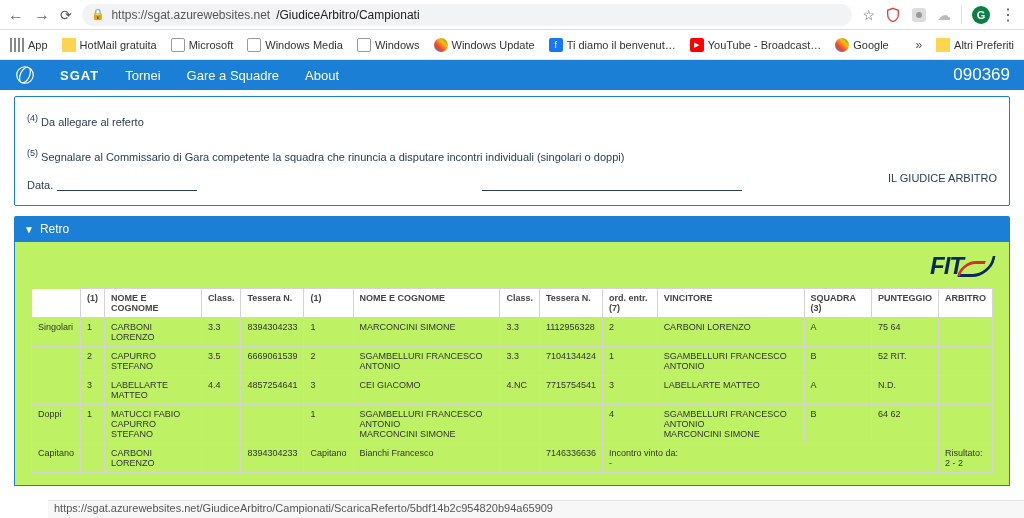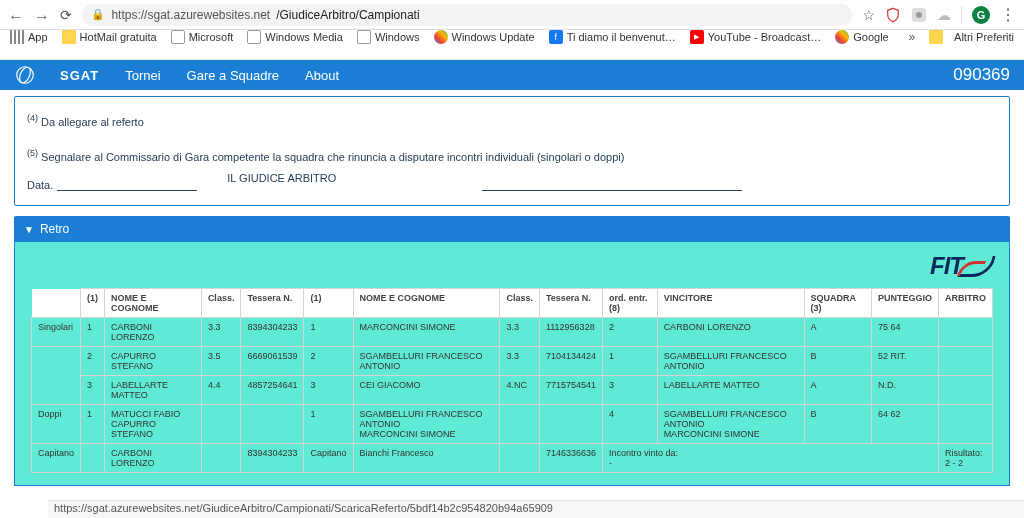--- a/index.html
+++ b/index.html
@@ -13,56 +13,56 @@
     .lock-ic { font-size: 11px; }
     .url-text { color: #222; }
     .tb-icons { display: flex; align-items: center; gap: 10px; }
     .star-ic { color: #555; font-size: 14px; }
     .shield-ic svg { display: block; }
     .ext-ic { width: 16px; height: 16px; }
     .cloud-ic { color: #bbb; font-size: 14px; }
     .avatar { width: 18px; height: 18px; border-radius: 50%; background: #0b8043; color: #fff; display: flex; align-items: center; justify-content: center; font-size: 11px; font-weight: 600; }
     .menu-dots { color: #555; font-size: 16px; }
     
-    .bookmarks-bar { height: 30px; display: flex; align-items: flex-start; padding: 0 10px; gap: 14px; border-bottom: 1px solid #e5e5e5; font-size: 11px; color: #333; }
+    .bookmarks-bar { height: 30px; display: flex; align-items: center; padding: 0 10px; gap: 14px; border-bottom: 1px solid #e5e5e5; font-size: 11px; color: #333; }
     .bm-item { display: flex; align-items: center; gap: 4px; cursor: pointer; }
     .bm-item .fav { width: 14px; height: 14px; display: inline-block; }
     .fav-page { border: 1px solid #999; border-radius: 2px; }
     .fav-yellow { background: #ffd54f; }
     .fav-rainbow { background: linear-gradient(45deg,#4285f4,#ea4335,#fbbc05,#34a853); border-radius: 50%; }
     .fav-firefox { background: radial-gradient(circle,#ff9800,#e91e63); border-radius: 50%; }
     .fav-fb { background: #1877f2; color:#fff; font-size:9px; text-align:center; line-height:14px; border-radius:2px; }
     .fav-yt { background: #ff0000; color:#fff; font-size:7px; text-align:center; line-height:14px; border-radius:2px; }
     .bm-chev { margin-left: auto; color:#555; font-size: 12px; }
-    .bm-right { display:flex; align-items:center; gap:11px; }
+    .bm-right { display:flex; align-items:center; gap:4px; }
     
     
     .app-header { height: 30px; background: #1a7fd5; color: #fff; display: flex; align-items: center; padding: 0 14px; gap: 26px; font-size: 13px; }
     .app-logo { display: flex; align-items: center; gap: 24px; font-weight: 600; letter-spacing: 1px; }
     .app-logo-ic svg { display: block; }
     .app-nav { cursor: pointer; }
     .app-user { margin-left: auto; font-size: 17px; }
     
     
     .content { height: calc(518px - 30px - 30px - 30px - 18px); overflow-y: auto; padding: 0 14px 10px 14px; }
     .note-box { border: 1px solid #1a7fd5; border-radius: 2px; padding: 16px 12px 14px 12px; margin-top: 6px; font-size: 11px; color: #294057; }
     .note-line sup { font-size: 9px; }
     .note-row-sig { display: flex; margin-top: 10px; gap: 30px; }
     .data-field { display: flex; align-items: flex-end; gap: 4px; }
     .uline { display: inline-block; border-bottom: 1px solid #294057; min-width: 140px; height: 14px; }
-    .sig-col { flex: 1; text-align: left; }
+    .sig-col { flex: 1; text-align: right; }
     .sig-label { margin-bottom: 4px; }
     .sig-line { border-bottom: 1px solid #294057; width: 260px; margin: 6px auto 0; }
     
     
     .section-hd { background: #1a7fd5; color: #fff; height: 26px; display: flex; align-items: center; padding: 0 10px; margin-top: 10px; border-radius: 2px 2px 0 0; font-size: 12px; }
     .section-hd .caret { margin-right: 6px; font-size: 10px; }
     
     
-    .panel { border: 1px solid #1a7fd5; border-top: none; background: #5eead4; padding: 10px 16px 12px; }
+    .panel { border: 1px solid #1a7fd5; border-top: none; background: #bef264; padding: 10px 16px 12px; }
     .fit-logo { text-align: right; font-style: italic; font-weight: 700; font-size: 24px; color: #0b2a5b; letter-spacing: -1px; }
     .fit-logo .swoosh { display:inline-block; width:30px; height:18px; position:relative; }
     .fit-logo .swoosh::before { content:""; position:absolute; width:30px; height:18px; border:3px solid #0b2a5b; border-left:none; border-top:none; border-radius:0 0 18px 0; transform:skewX(-15deg); right:0; }
     .fit-logo .swoosh::after { content:""; position:absolute; width:22px; height:12px; border:3px solid #d32f2f; border-right:none; border-bottom:none; border-radius:18px 0 0 0; transform:skewX(-15deg); left:-4px; bottom:-2px; }
     
     table.retro { width: 100%; border-collapse: collapse; font-size: 9px; color: #333; margin-top: 8px; }
     table.retro th, table.retro td { border: 1px solid #d4d4d4; padding: 4px 6px; text-align: left; vertical-align: top; }
     table.retro th { font-weight: 600; background: #fff; color: #444; }
     .group-hd td { font-weight: 600; padding-top: 6px; padding-bottom: 2px; }
     .subhd { color:#777; font-size: 8.5px; }
@@ -192,21 +192,21 @@
       <tr>
         <th style="border:none"></th>
         <th>(1)</th>
         <th>NOME E COGNOME</th>
         <th>Class.</th>
         <th>Tessera N.</th>
         <th>(1)</th>
         <th>NOME E COGNOME</th>
         <th>Class.</th>
         <th>Tessera N.</th>
-        <th>ord. entr. (8)</th>
+        <th>ord. entr. (7)</th>
         <th>VINCITORE</th>
         <th>SQUADRA (3)</th>
         <th>PUNTEGGIO</th>
         <th>ARBITRO</th>
       </tr>
       </tbody>
         <tbody id="singolari-body">
           <tr>
             <td>Singolari</td>
             <td>1</td>

